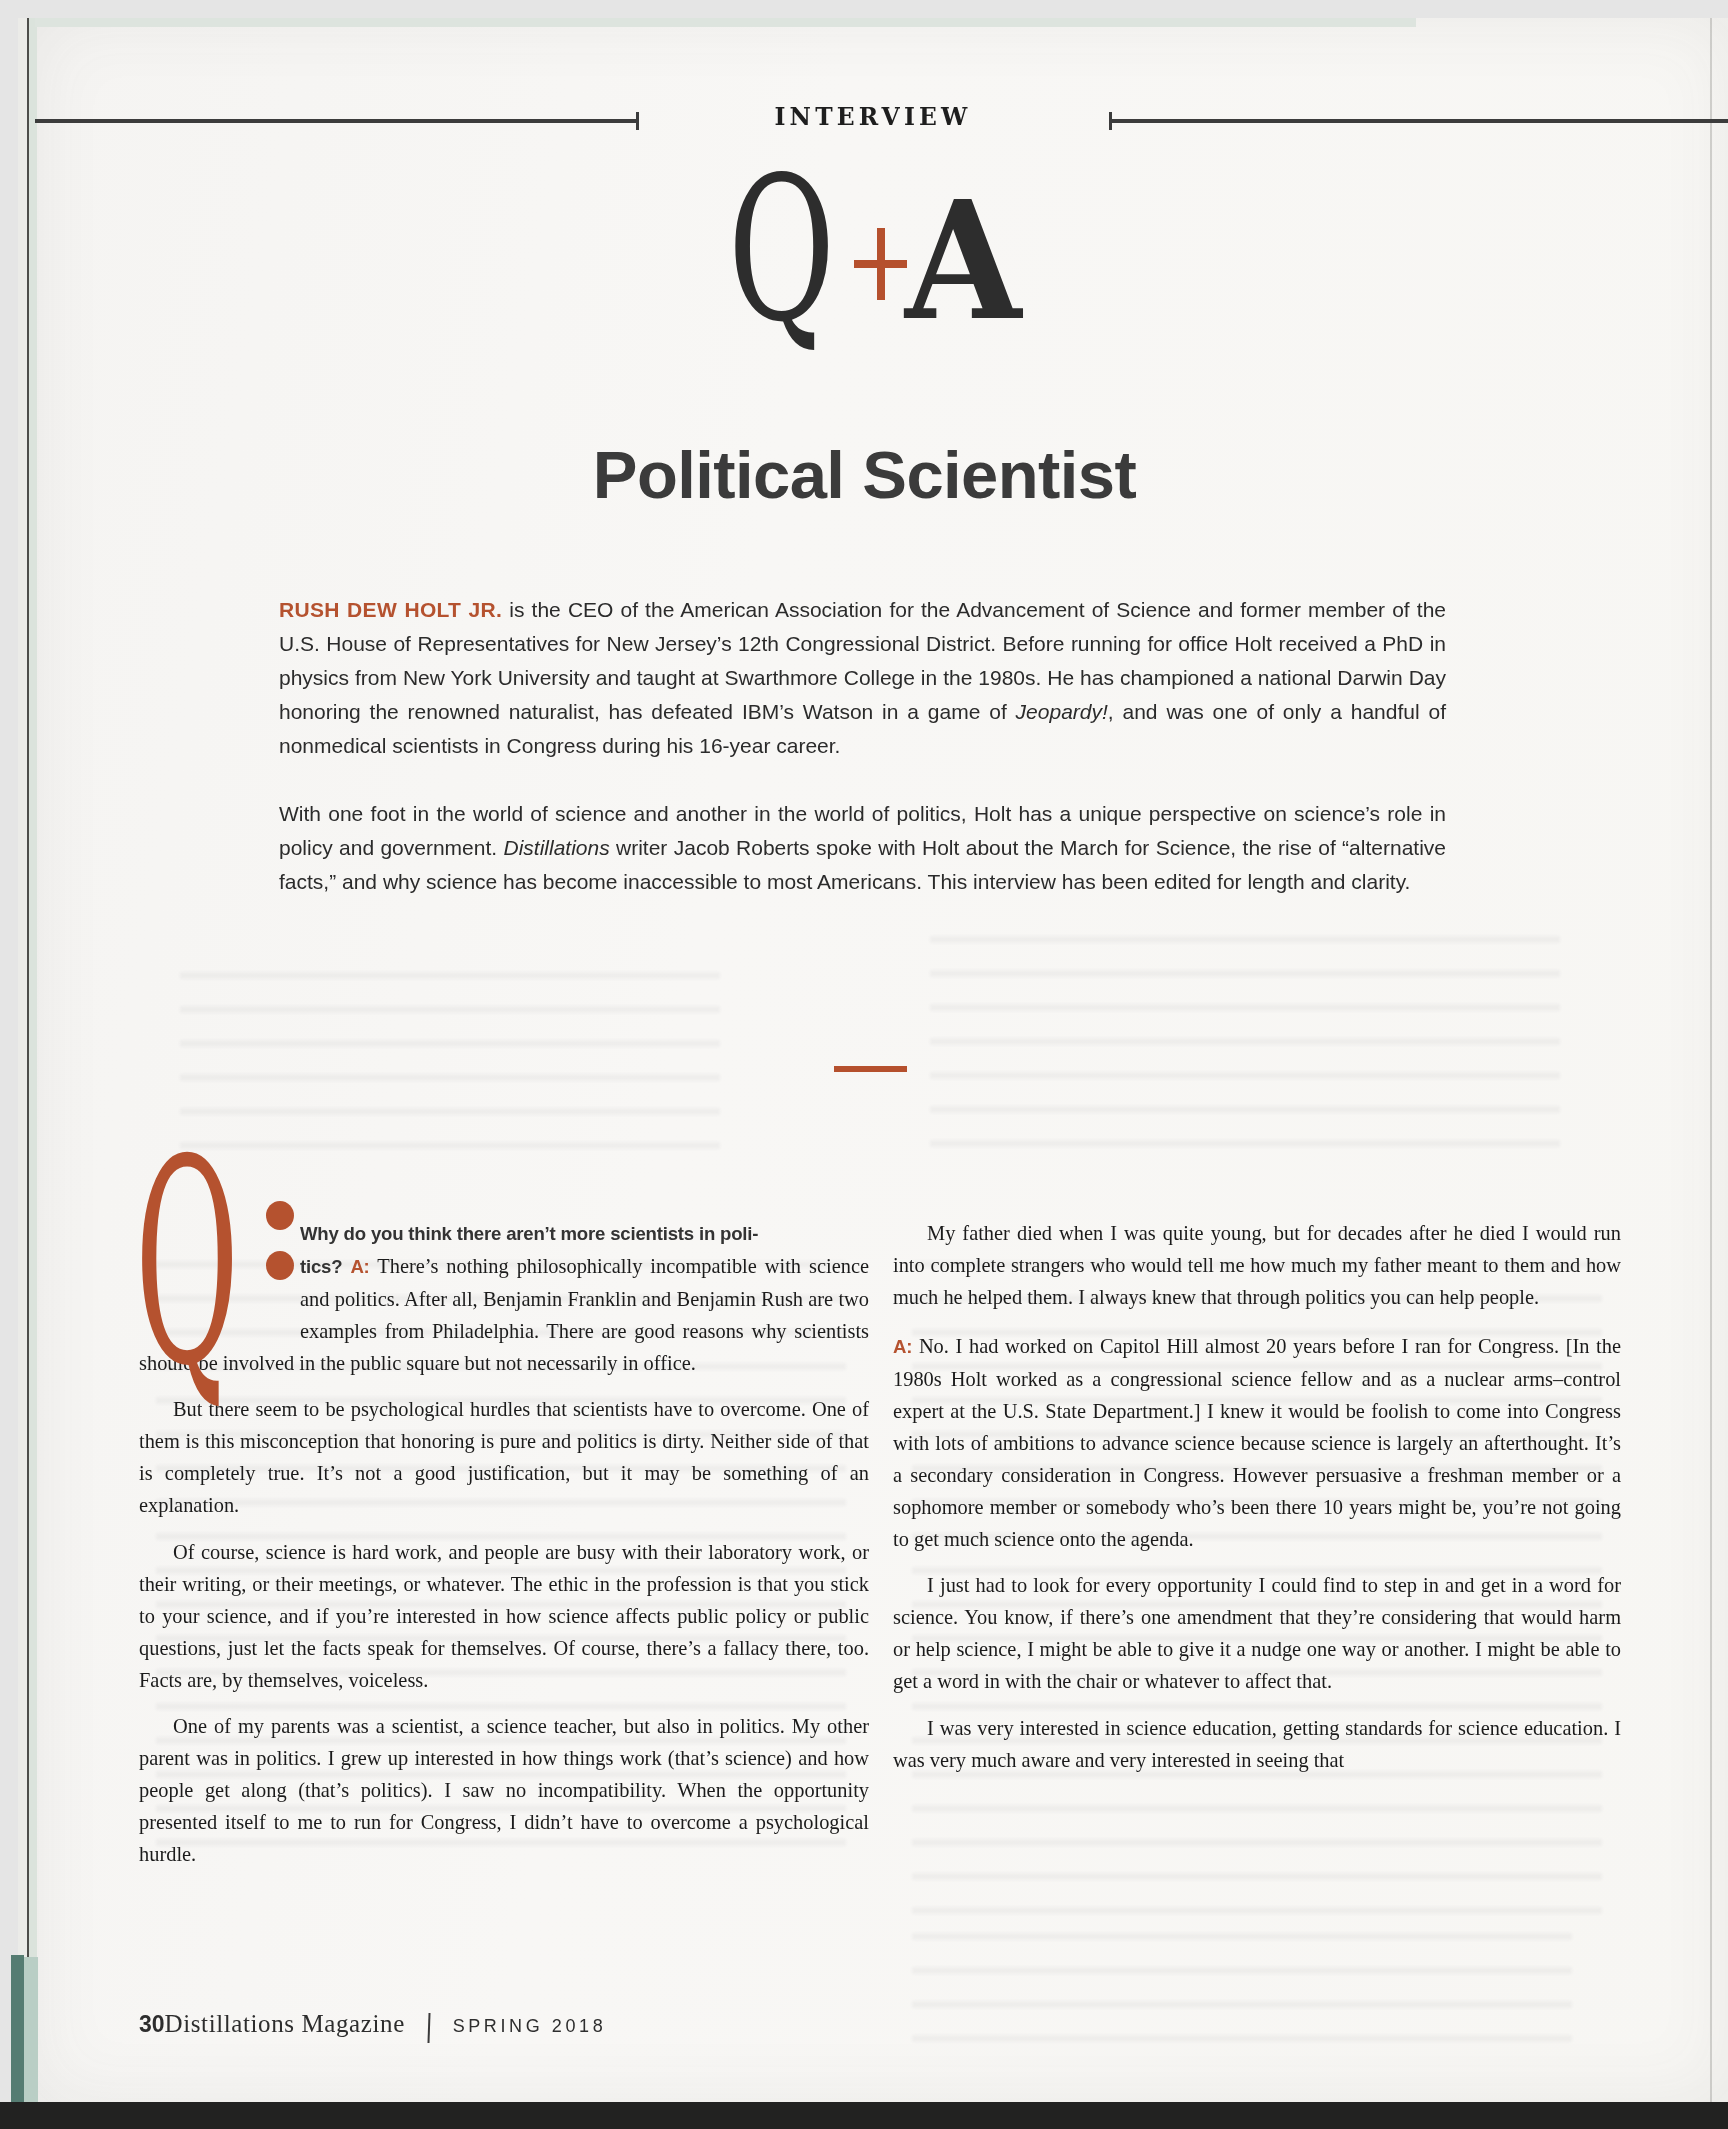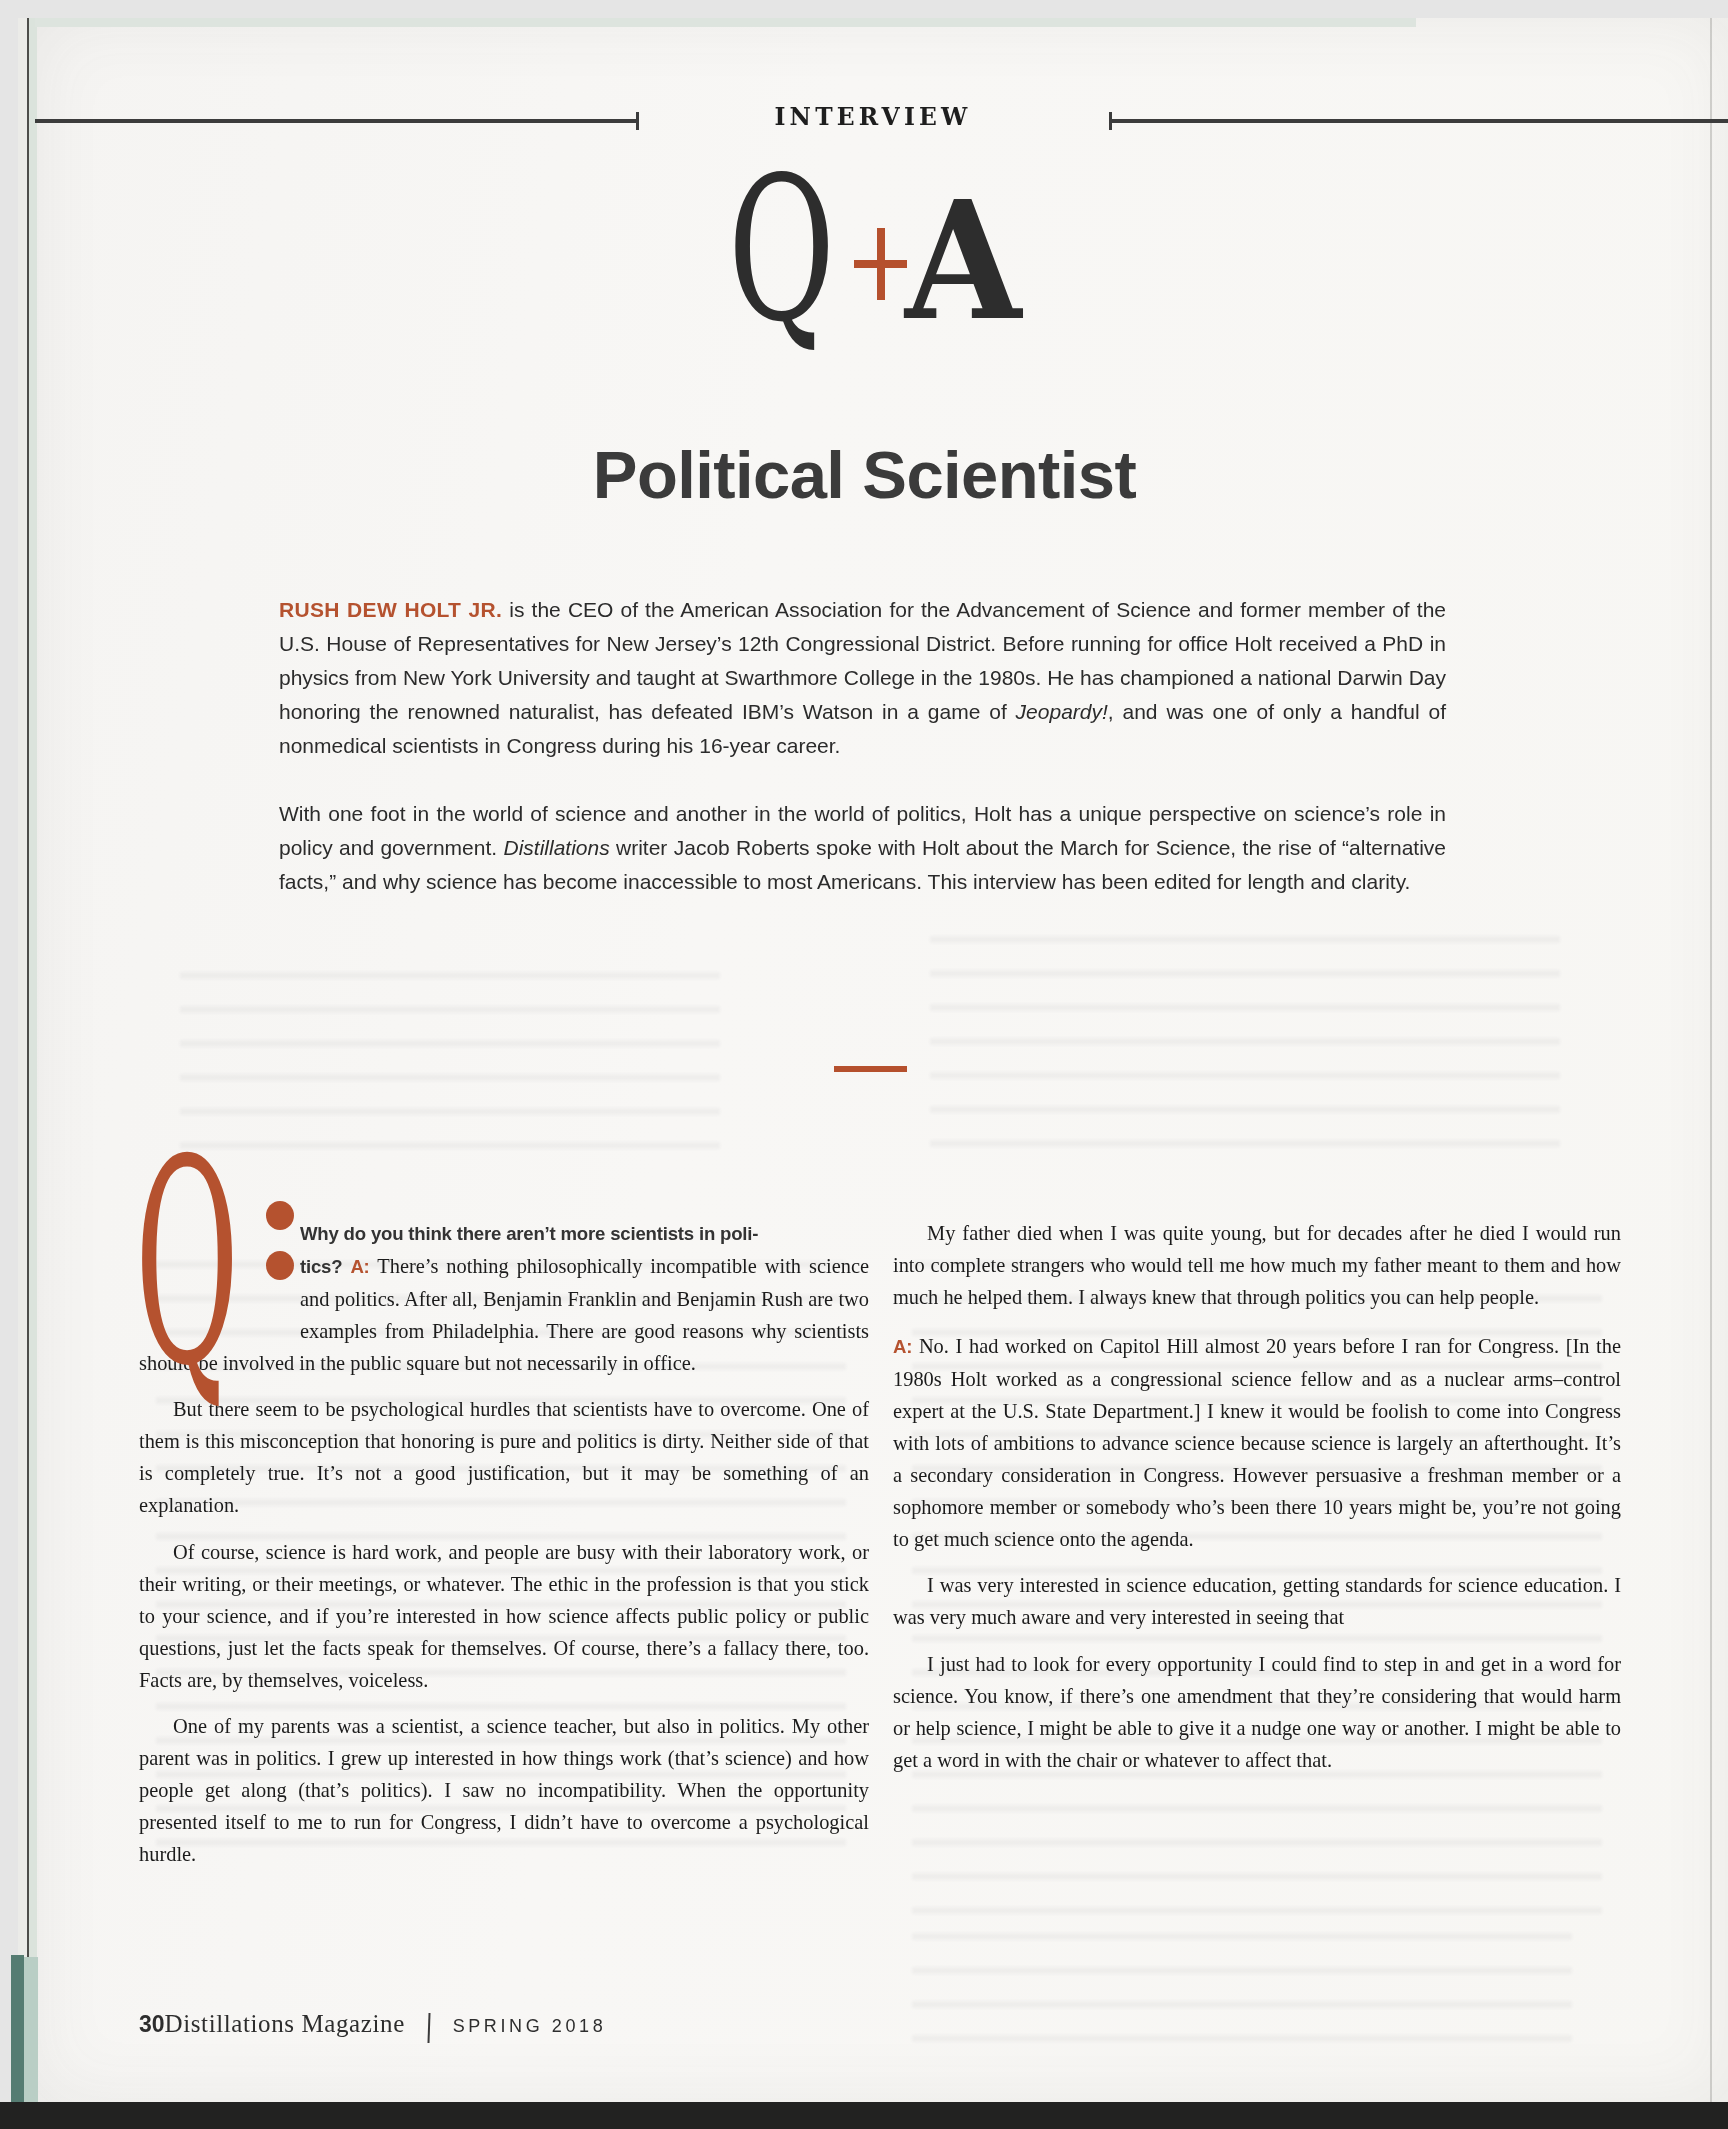--- a/index.html
+++ b/index.html
@@ -131,22 +131,22 @@
     <span class="dc-dot dc-dot2"></span>
     <p><span class="qbold"><span>Why do you think there aren’t more scientists in poli-</span><br><span>tics?</span></span> <span class="alabel">A:</span> <span>There’s nothing philosophically incompatible with science and politics. After all, Benjamin Franklin and Benjamin Rush are two examples from Philadelphia. There are good reasons why scientists should be involved in the public square but not necessarily in office.</span></p>
     <p class="indent">But there seem to be psychological hurdles that scientists have to overcome. One of them is this misconception that honoring is pure and politics is dirty. Neither side of that is completely true. It’s not a good justification, but it may be something of an explanation.</p>
     <p class="indent">Of course, science is hard work, and people are busy with their laboratory work, or their writing, or their meetings, or whatever. The ethic in the profession is that you stick to your science, and if you’re interested in how science affects public policy or public questions, just let the facts speak for themselves. Of course, there’s a fallacy there, too. Facts are, by themselves, voiceless.</p>
     <p class="indent">One of my parents was a scientist, a science teacher, but also in politics. My other parent was in politics. I grew up interested in how things work (that’s science) and how people get along (that’s politics). I saw no incompatibility. When the opportunity presented itself to me to run for Congress, I didn’t have to overcome a psychological hurdle.</p>
   </div>
 
   <div class="col col-right">
     <p class="indent">My father died when I was quite young, but for decades after he died I would run into complete strangers who would tell me how much my father meant to them and how much he helped them. I always knew that through politics you can help people.</p>
     <p class="aline"><span class="alabel">A:</span> <span>No. I had worked on Capitol Hill almost 20 years before I ran for Congress. [In the 1980s Holt worked as a congressional science fellow and as a nuclear arms–control expert at the U.S. State Department.] I knew it would be foolish to come into Congress with lots of ambitions to advance science because science is largely an afterthought. It’s a secondary consideration in Congress. However persuasive a freshman member or a sophomore member or somebody who’s been there 10 years might be, you’re not going to get much science onto the agenda.</span></p>
+    <p class="indent">I just had to look for every opportunity I could find to step in and get in a word for science. You know, if there’s one amendment that they’re considering that would harm or help science, I might be able to give it a nudge one way or another. I might be able to get a word in with the chair or whatever to affect that.</p>
     <p class="indent">I was very interested in science education, getting standards for science education. I was very much aware and very interested in seeing that</p>
-    <p class="indent">I just had to look for every opportunity I could find to step in and get in a word for science. You know, if there’s one amendment that they’re considering that would harm or help science, I might be able to give it a nudge one way or another. I might be able to get a word in with the chair or whatever to affect that.</p>
   </div>
 
   <div class="footer">
     <span class="pg">30</span>
     <span class="mag">Distillations Magazine</span>
     <span class="fdiv"></span>
     <span class="issue">SPRING 2018</span>
   </div>
 
 </div>

